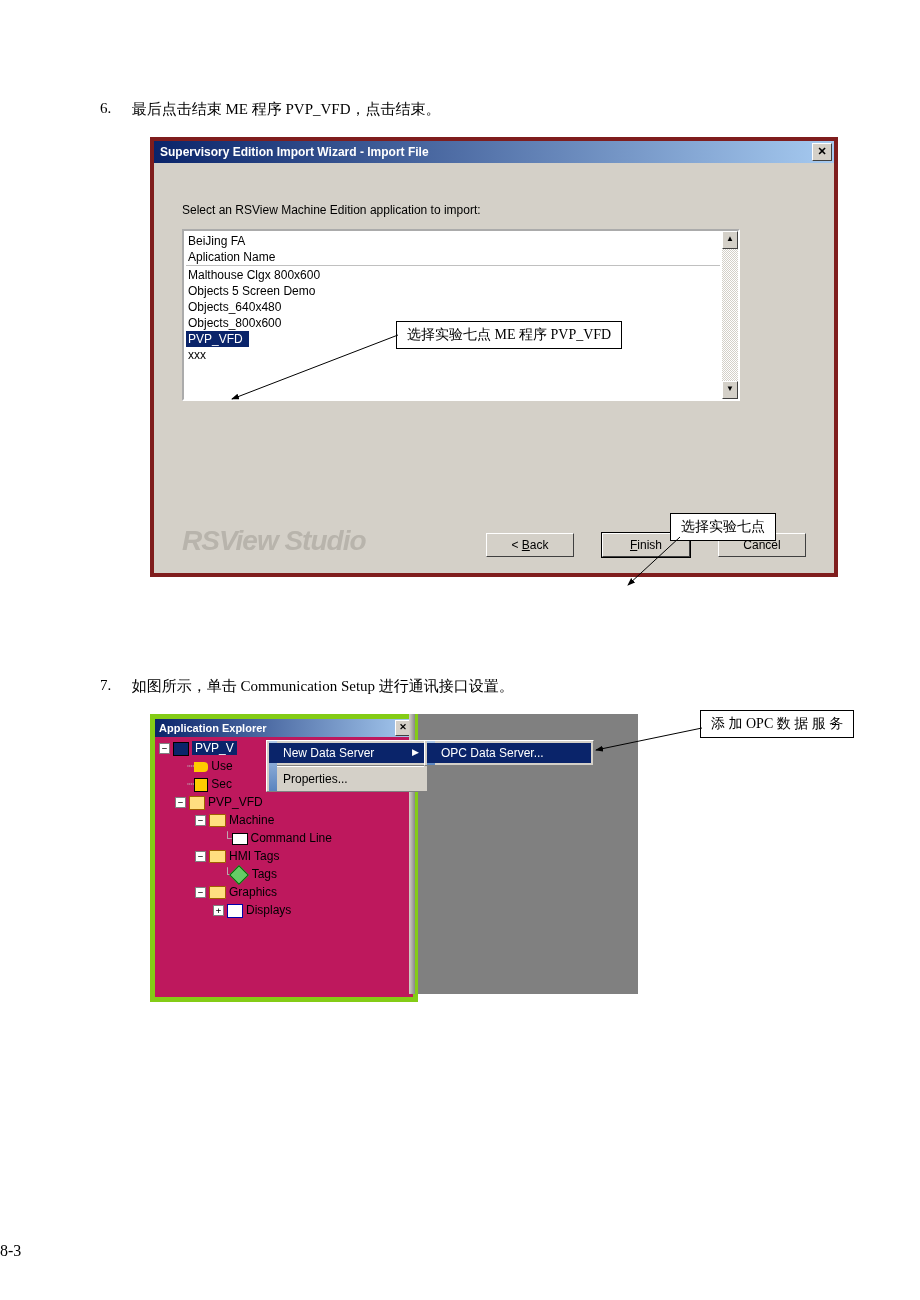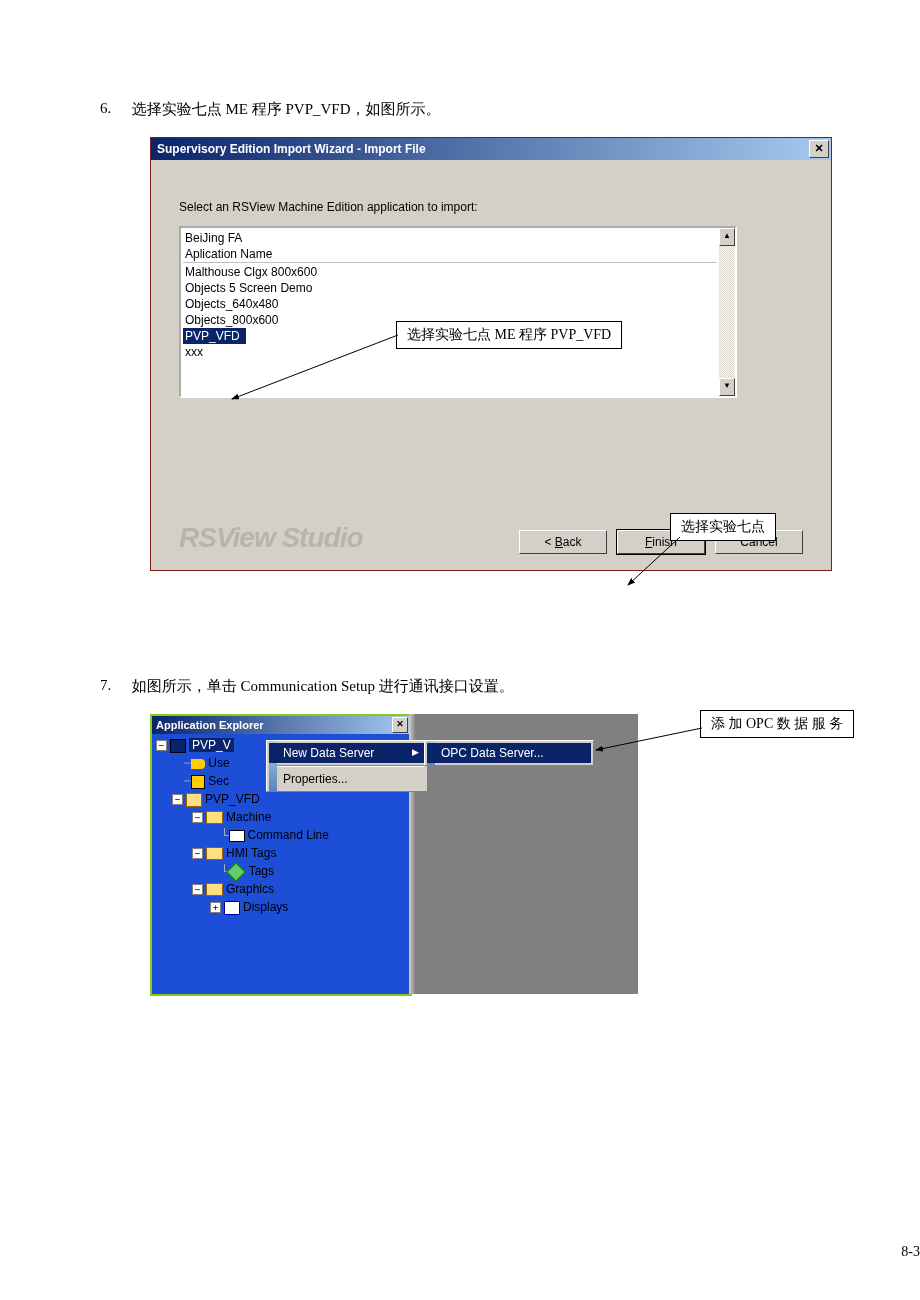--- a/index.html
+++ b/index.html
@@ -2,76 +2,76 @@
 <html><head>
 <meta charset="utf-8">
 <style>
   body{font-family:"Times New Roman","SimSun",serif;font-size:15px;color:#000;background:#fff;margin:0;width:920px}
   .page{padding:60px 50px 40px 50px;min-height:1200px;position:relative}
   .step{margin:40px 0 10px 50px}
   .step-num{display:inline-block;width:28px;vertical-align:top}
   .step-text{display:inline-block}
   .figure{margin:18px 0 18px 100px;position:relative}
   
-  .dialog{border:1px solid #7f1d1d;width:680px;background:#d4d0c8;position:relative}
+  .dialog{border:4px solid #7f1d1d;width:680px;background:#d4d0c8;position:relative}
   .titlebar{height:22px;background:linear-gradient(to right,#0a246a,#a6caf0);color:#fff;font-family:Tahoma,sans-serif;font-size:12px;font-weight:bold;display:flex;align-items:center;padding-left:6px}
   .titlebar .close-x{margin-left:auto;width:18px;height:16px;background:#d4d0c8;color:#000;border:1px solid #fff;border-right-color:#404040;border-bottom-color:#404040;font-family:Marlett,Arial;font-size:11px;font-weight:bold;text-align:center;line-height:15px;margin-right:2px}
   .dlg-body{background:#d4d0c8;padding:40px 28px 10px 28px;font-family:Tahoma,Arial,sans-serif;font-size:12px}
   .listbox{border:2px inset #fff;background:#fff;height:168px;width:554px;display:flex;margin-top:12px}
   .list-items{flex:1;padding:2px 2px}
   .list-item{padding:0 2px;height:16px;line-height:16px;cursor:default}
   .list-item.selected{background:#0a246a;color:#fff;display:inline-block;padding-right:6px}
   .scrollbar{width:16px;background:repeating-conic-gradient(#d4d0c8 0 25%,#fff 0 50%) 0 0/2px 2px;display:flex;flex-direction:column}
   .sb-btn{height:16px;background:#d4d0c8;border:1px solid #fff;border-right-color:#404040;border-bottom-color:#404040;text-align:center;font-size:8px;line-height:14px}
   .sb-track{flex:1}
   .dlg-footer{padding:24px 28px 16px 28px;display:flex;align-items:flex-end}
   .brand{font-family:Arial,sans-serif;font-size:28px;font-style:italic;font-weight:bold;color:#b8b4ac;letter-spacing:-1px}
-  .btns{margin-left:auto;display:flex;gap:10px}
+  .btns{margin-left:auto;display:flex;gap:28px}
   .btn{width:88px;height:24px;background:#d4d0c8;border:1px solid #404040;border-top-color:#fff;border-left-color:#fff;font-family:Tahoma,sans-serif;font-size:12px;cursor:pointer;position:relative}
   .btn.default{outline:1px solid #000}
   .underline{text-decoration:underline}
   
   .callout{position:absolute;background:#fff;border:1px solid #000;padding:4px 10px;font-family:"SimSun","Times New Roman",serif;font-size:14px;white-space:nowrap}
   svg.arrows{position:absolute;left:0;top:0;pointer-events:none}
   
-  .panel{width:258px;border:2px solid #84cc16}
+  .panel{width:258px;border:5px solid #84cc16}
   .panel-title{height:18px;background:linear-gradient(to right,#0a246a,#a6caf0);color:#fff;font-family:"MS Sans Serif",Tahoma,sans-serif;font-size:11px;font-weight:bold;padding-left:4px;line-height:18px;position:relative}
   .panel-title .mini-x{position:absolute;right:2px;top:1px;width:14px;height:14px;background:#d4d0c8;border:1px solid #fff;border-right-color:#404040;border-bottom-color:#404040;font-size:9px;text-align:center;line-height:12px;color:#000}
-  .tree{background:#1d4ed8;font-family:"MS Sans Serif",Tahoma,sans-serif;font-size:12px;padding:2px 20px 4px 2px;height:254px;overflow:hidden}
+  .tree{background:#be185d;font-family:"MS Sans Serif",Tahoma,sans-serif;font-size:12px;padding:2px 20px 4px 2px;height:254px;overflow:hidden}
   .node{white-space:nowrap;height:18px;line-height:18px}
   .expander{display:inline-block;width:9px;height:9px;border:1px solid #808080;background:#fff;font-size:9px;line-height:8px;text-align:center;font-family:monospace;margin-right:3px;vertical-align:middle}
   .icon{display:inline-block;vertical-align:middle;margin-right:3px}
   .icon-screen{width:14px;height:12px;background:#0a246a;border:1px solid #000}
   .icon-key{width:14px;height:10px;background:#fc0;border-radius:0 4px 4px 0}
   .icon-sec{width:12px;height:12px;background:#fc0;border:1px solid #000}
   .icon-app{width:14px;height:12px;background:#ffdf80;border:1px solid #a06000}
   .icon-folder{width:15px;height:11px;background:#ffdf80;border:1px solid #a06000;border-radius:1px}
   .icon-cmd{width:14px;height:10px;background:#fff;border:1px solid #000}
   .icon-tag{width:12px;height:12px;background:#6c6;border:1px solid #060;transform:rotate(45deg)}
   .icon-disp{width:14px;height:12px;background:#fff;border:1px solid #00a}
   .sel{background:#0a246a;color:#fff;padding:0 3px}
   .context-menu{position:absolute;background:#d4d0c8;border:1px solid #808080;border-top-color:#fff;border-left-color:#fff;font-family:"MS Sans Serif",Tahoma,sans-serif;font-size:12px;padding:2px}
   .menu-item{padding:3px 24px 3px 14px;white-space:nowrap;position:relative}
   .menu-item.hl{background:#0a246a;color:#fff}
   .menu-sep{height:1px;background:#808080;border-bottom:1px solid #fff;margin:2px 1px}
   .submenu-arrow{position:absolute;right:6px;top:4px;font-size:9px}
   .grad-col{position:absolute;width:8px;background:linear-gradient(to bottom,#afc8e8,#5a84bf);top:0;bottom:0}
   .resize-bar{width:6px;background:linear-gradient(to right,#d4d0c8,#888);position:absolute}
   .big-panel-bg{background:#808080}
-  .page-num{position:absolute;bottom:40px;left:0;right:0;text-align:right;font-size:14px}
+  .page-num{position:absolute;bottom:40px;left:0;right:0;text-align:left;font-size:16px}
   .tree-line{color:#c0c0c0}
 </style>
 </head>
 <body>
 
 <div class="page">
 
   <div class="step">
     <span class="step-num">6.</span>
-    <span class="step-text">选择实验七点 ME 程序 PVP_VFD，如图所示。</span>
+    <span class="step-text">最后点击结束 ME 程序 PVP_VFD，点击结束。</span>
   </div>
 
   <div class="figure" style="height:500px">
     <div class="dialog">
       <div class="titlebar">
         <span>Supervisory Edition Import Wizard - Import File</span>
         <div class="close-x">✕</div>
       </div>
       <div class="dlg-body">
         <div>Select an RSView Machine Edition application to import:</div>

